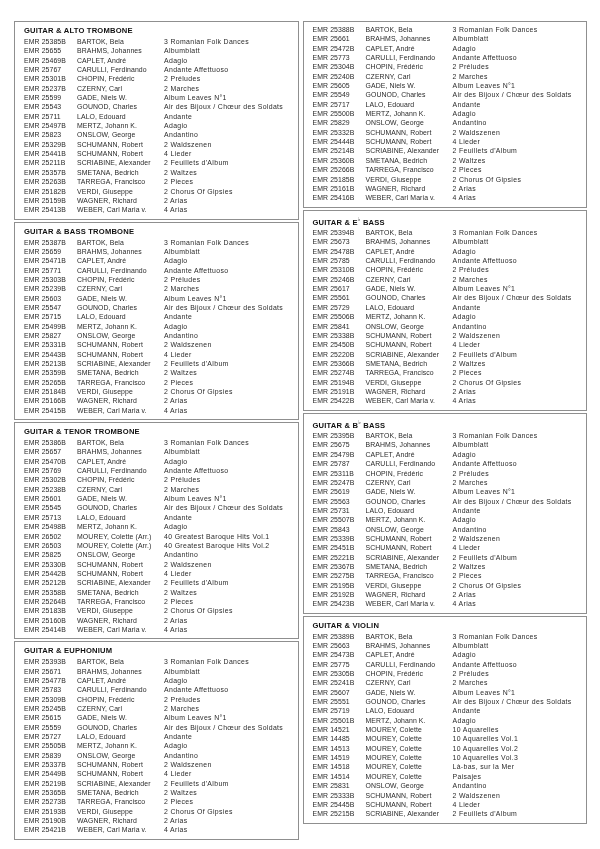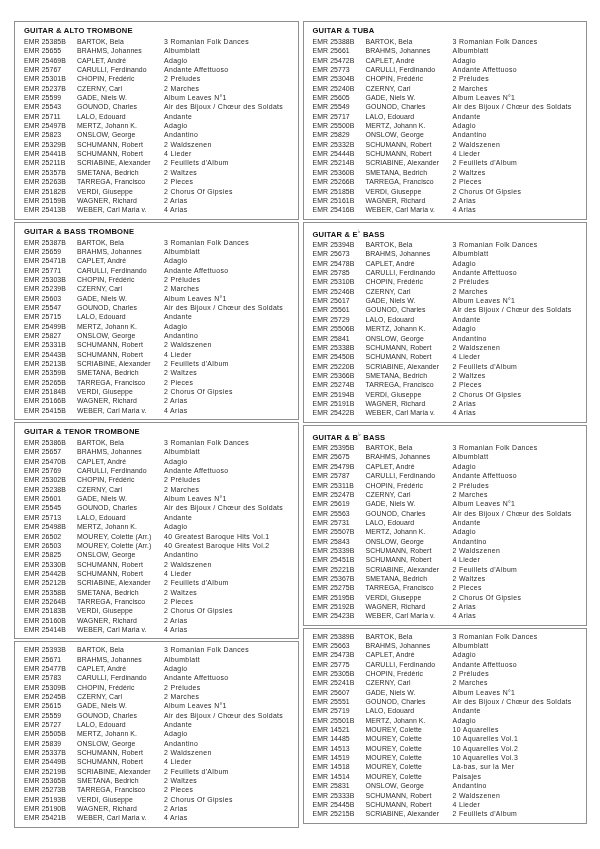--- a/index.html
+++ b/index.html
@@ -415,20 +415,21 @@
 
   <div class="row">
     <span class="cell-ref">EMR 25414B</span>
     <span class="cell-composer">WEBER, Carl Maria v.</span>
     <span class="cell-work">4 Arias</span>
   </div>
 </div>
   </div>
 
   <div class="section">
+    <div class="section-title">GUITAR &amp; EUPHONIUM</div>
     <div class="section-rows">
   <div class="row">
     <span class="cell-ref">EMR 25393B</span>
     <span class="cell-composer">BARTOK, Bela</span>
     <span class="cell-work">3 Romanian Folk Dances</span>
   </div>
 
   <div class="row">
     <span class="cell-ref">EMR 25671</span>
     <span class="cell-composer">BRAHMS, Johannes</span>
@@ -534,21 +535,20 @@
   <div class="row">
     <span class="cell-ref">EMR 25421B</span>
     <span class="cell-composer">WEBER, Carl Maria v.</span>
     <span class="cell-work">4 Arias</span>
   </div>
 </div>
   </div>
 </div>
   <div class="column">
   <div class="section">
-    <div class="section-title">GUITAR &amp; TUBA</div>
     <div class="section-rows">
   <div class="row">
     <span class="cell-ref">EMR 25388B</span>
     <span class="cell-composer">BARTOK, Bela</span>
     <span class="cell-work">3 Romanian Folk Dances</span>
   </div>
 
   <div class="row">
     <span class="cell-ref">EMR 25661</span>
     <span class="cell-composer">BRAHMS, Johannes</span>
@@ -891,20 +891,21 @@
 
   <div class="row">
     <span class="cell-ref">EMR 25423B</span>
     <span class="cell-composer">WEBER, Carl Maria v.</span>
     <span class="cell-work">4 Arias</span>
   </div>
 </div>
   </div>
 
   <div class="section">
+    <div class="section-title">GUITAR &amp; VIOLIN</div>
     <div class="section-rows">
   <div class="row">
     <span class="cell-ref">EMR 25389B</span>
     <span class="cell-composer">BARTOK, Bela</span>
     <span class="cell-work">3 Romanian Folk Dances</span>
   </div>
 
   <div class="row">
     <span class="cell-ref">EMR 25663</span>
     <span class="cell-composer">BRAHMS, Johannes</span>

